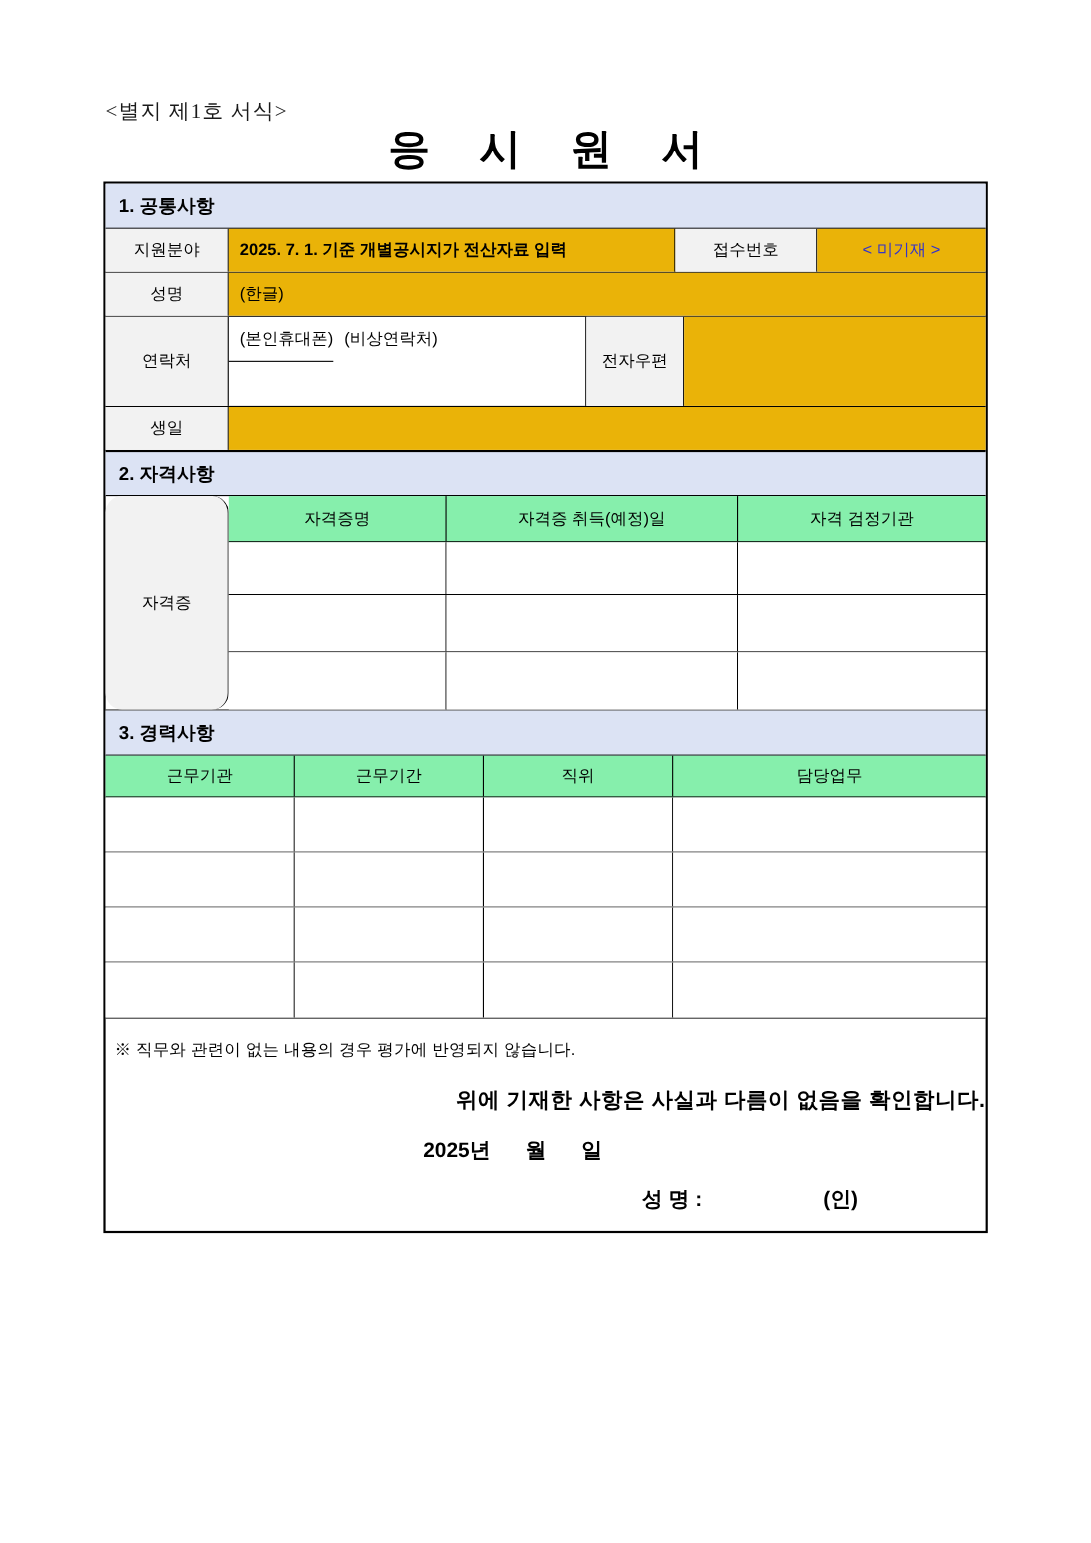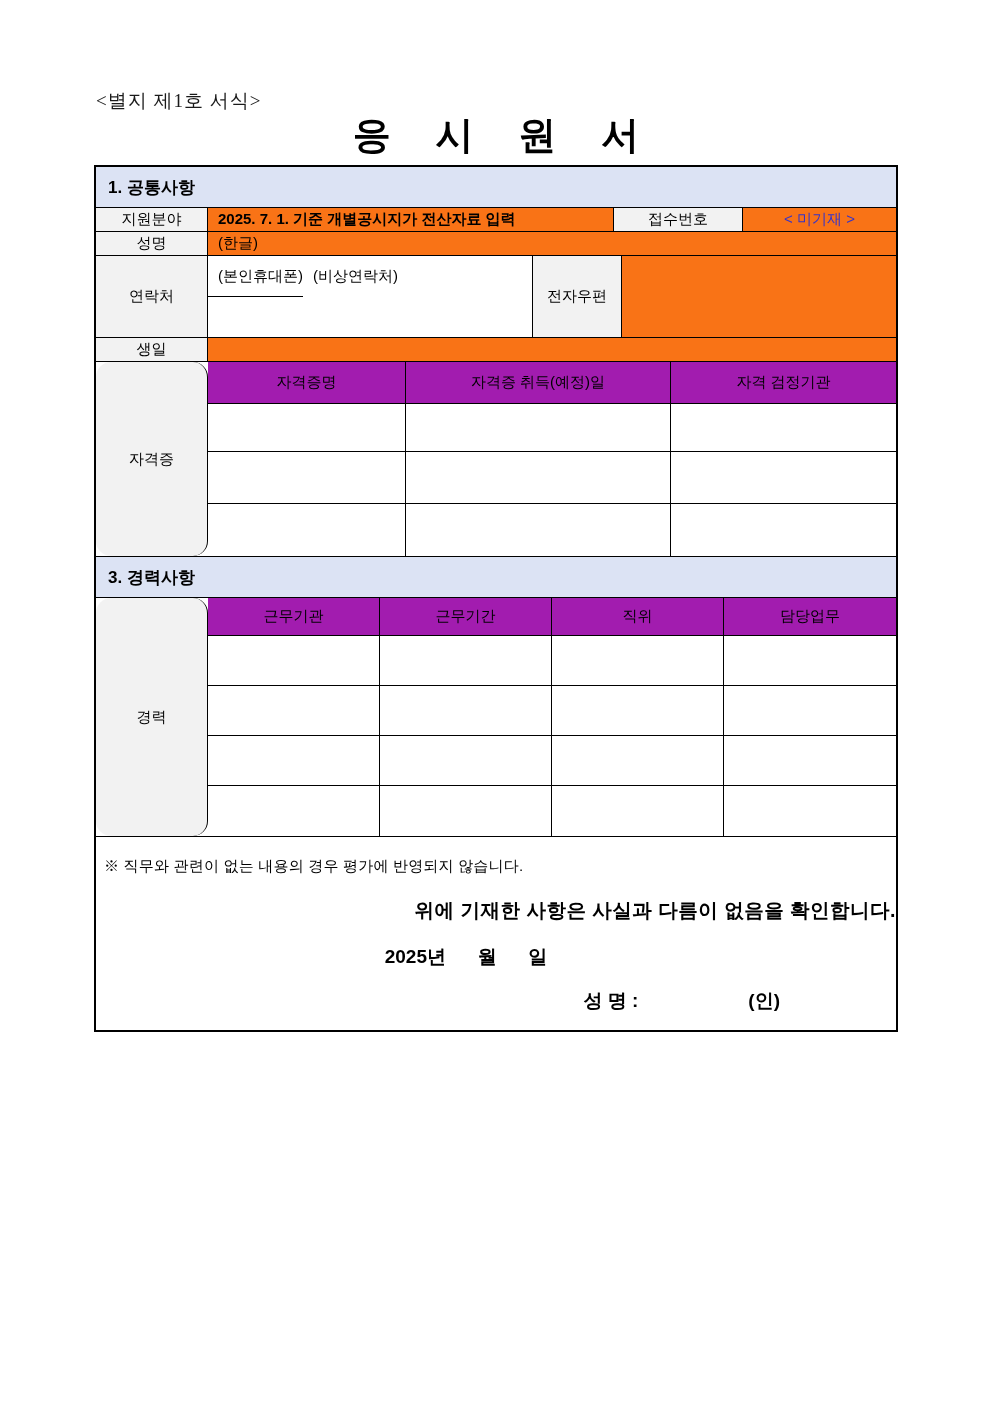--- a/index.html
+++ b/index.html
@@ -53,26 +53,26 @@
   .row { display: flex; border-bottom: 1px solid #000; }
   .row:last-child { border-bottom: none; }
   .cell {
     display: flex; align-items: center;
     font-size: 15px;
     border-right: 1px solid #000;
     min-height: 100%;
   }
   .cell.last { border-right: none; }
   .lbl { background: #f2f2f2; justify-content: center; font-weight: 500; }
-  .val { background: #f97316; padding-left: 10px; text-align: right; }
+  .val { background: #eab308; padding-left: 10px; text-align: right; }
   .val.center { justify-content: center; padding-left: 0; }
   .bold { font-weight: 700; }
   .blue { color: #3333cc; font-weight: 500; }
 
-  .h40 { height: 24px; }
+  .h40 { height: 40px; }
   .h82 { height: 82px; }
 
   .w112 { width: 112px; }
   .w406 { width: 406px; }
   .w129 { width: 129px; }
   .w153 { width: 153px; flex: 1; }
   .w688 { width: 688px; flex: 1; }
 
   .contact-mid { width: 325px; display: flex; border-right: 1px solid #000; }
   .contact-mid .sub { height: 41px; display: flex; align-items: center; padding-left: 10px; font-size: 15px; }
@@ -81,21 +81,21 @@
   .w274 { width: 274px; flex: 1; }
 
   .span-block { display: flex; border-bottom: 1px solid #000; }
   .span-left {
     width: 112px; background: #f2f2f2;
     border-right: 1px solid #000;
     display: flex; align-items: center; justify-content: center;
     font-size: 15px; font-weight: 500; border-radius: 15px;
   }
   .span-right { flex: 1; display: flex; flex-direction: column; }
-  .grid-head { display: flex; background: #a21caf; border-bottom: 1px solid #000; }
+  .grid-head { display: flex; background: #86efac; border-bottom: 1px solid #000; }
   .grid-head .hc {
     display: flex; align-items: center; justify-content: center;
     font-size: 15px; font-weight: 500;
     border-right: 1px solid #000;
   }
   .grid-head .hc.last { border-right: none; }
   .grid-row { display: flex; border-bottom: 1px solid #000; }
   .grid-row:last-child { border-bottom: none; }
   .grid-row .dc { border-right: 1px solid #000; background: #fff; }
   .grid-row .dc.last { border-right: none; }
@@ -169,20 +169,21 @@
       <div class="cell lbl w89">전자우편</div>
       <div class="cell val w274 last"></div>
     </div>
 
     <div class="row h40">
       <div class="cell lbl w112">생일</div>
       <div class="cell val w688 last"></div>
     </div>
 
 
+    <div class="sec-header mid">2. 자격사항</div>
 
     <div class="span-block">
       <div class="span-left">자격증</div>
       <div class="span-right">
         <div class="grid-head q-h43">
           <div class="hc qc1">자격증명</div>
           <div class="hc qc2">자격증 취득(예정)일</div>
           <div class="hc qc3 last">자격 검정기관</div>
         </div>
         <div class="grid-row q-r1">
@@ -199,21 +200,20 @@
           <div class="dc qc1"></div>
           <div class="dc qc2"></div>
           <div class="dc qc3 last"></div>
         </div>
       </div>
     </div>
 
     <div class="sec-header">3. 경력사항</div>
 
     <div class="span-block">
-      <div class="span-left">경력</div>
       <div class="span-right">
         <div class="grid-head c-h38">
           <div class="hc cc">근무기관</div>
           <div class="hc cc">근무기간</div>
           <div class="hc cc">직위</div>
           <div class="hc cc last">담당업무</div>
         </div>
         <div class="grid-row c-r">
           <div class="dc cc"></div>
           <div class="dc cc"></div>

